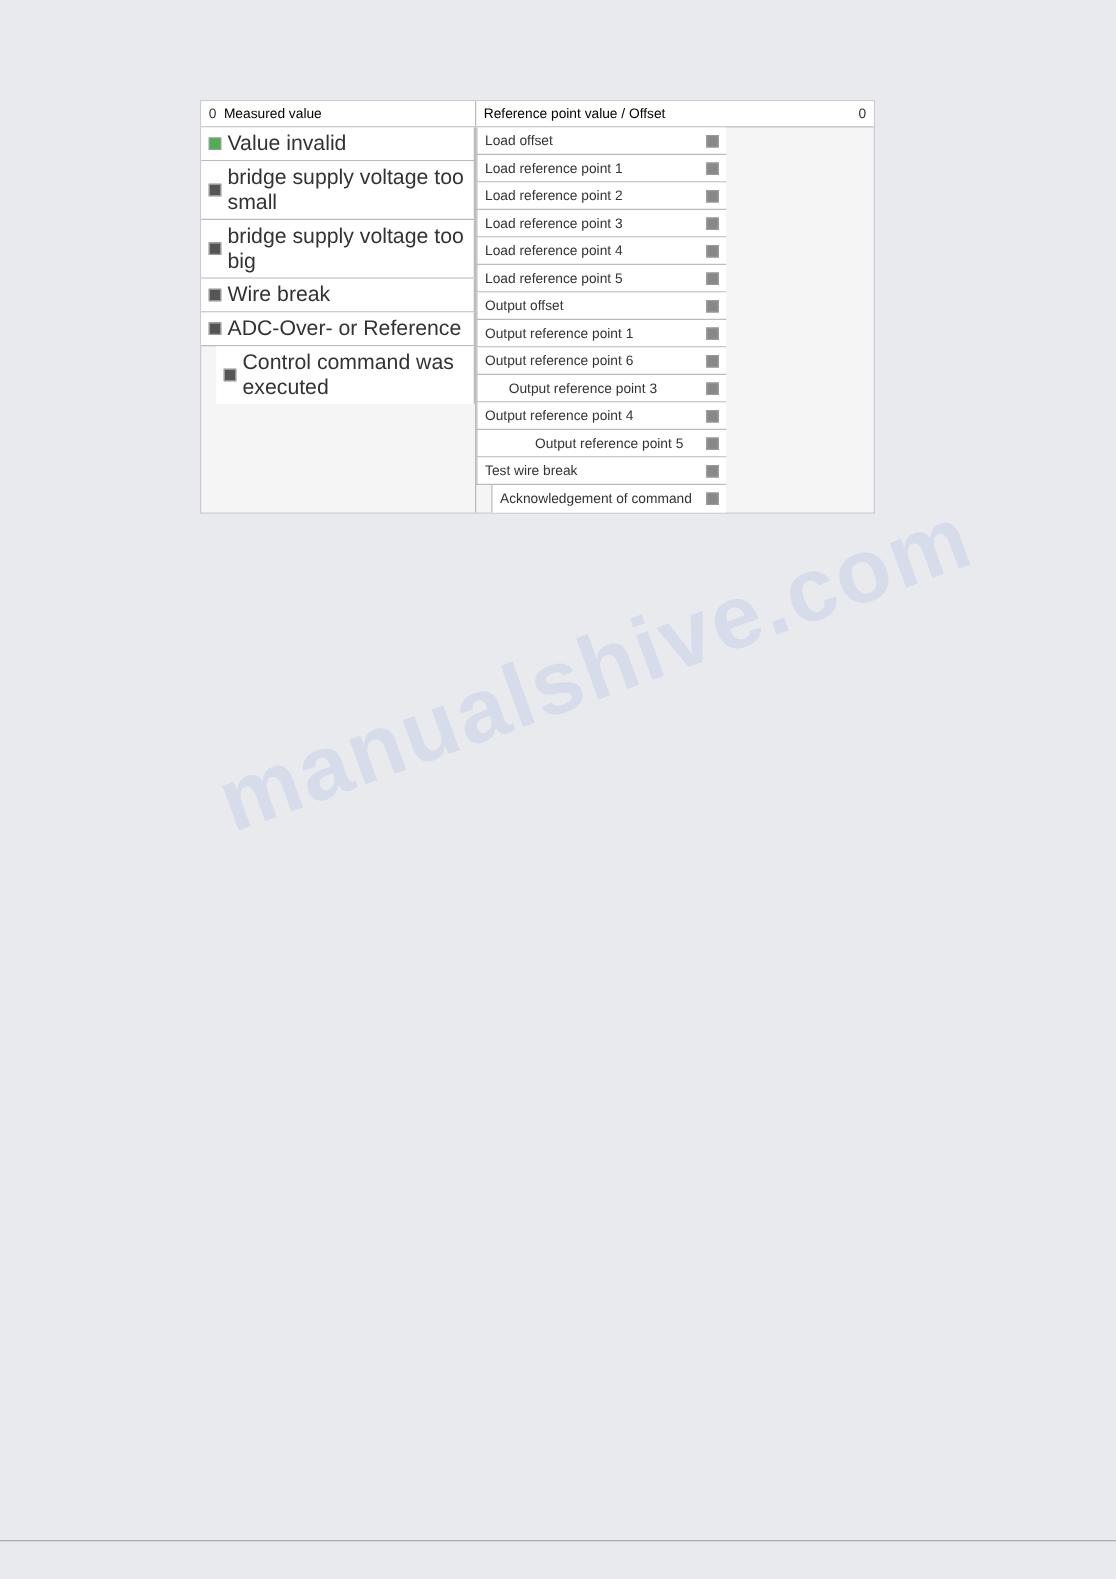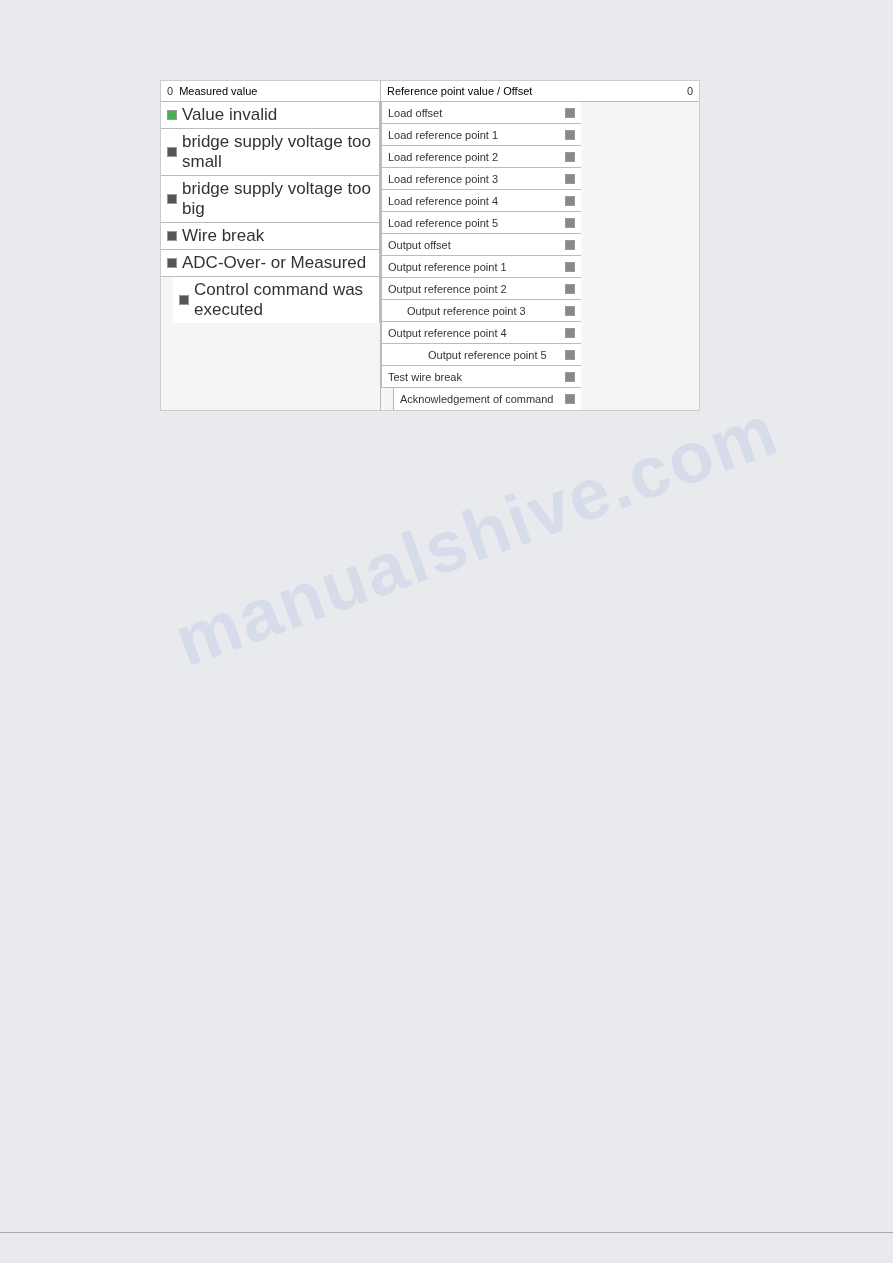--- a/index.html
+++ b/index.html
@@ -200,21 +200,21 @@
           </div>
           <div class="data-row">
             <div class="left-cell">
               <div class="color-indicator dark"></div>
               <span>Wire break</span>
             </div>
           </div>
           <div class="data-row">
             <div class="left-cell">
               <div class="color-indicator dark"></div>
-              <span>ADC-Over- or Measured</span>
+              <span>ADC-Over- or Reference</span>
             </div>
           </div>
           <div class="data-row">
             <div class="left-cell">
               <div class="color-indicator dark"></div>
               <span>Control command was executed</span>
             </div>
           </div>
         </div>
 
@@ -262,21 +262,21 @@
             </div>
           </div>
           <div class="data-row" style="border-left: 1px solid rgb(187, 187, 187);">
             <div class="right-cell">
               <span>Output reference point 1</span>
               <div class="right-indicator"></div>
             </div>
           </div>
           <div class="data-row" style="border-left: 1px solid rgb(187, 187, 187);">
             <div class="right-cell">
-              <span>Output reference point 2</span>
+              <span>Output reference point 6</span>
               <div class="right-indicator"></div>
             </div>
           </div>
           <div class="data-row" style="border-left: 1px solid rgb(187, 187, 187); padding-left: 19px;">
             <div class="right-cell">
               <span>Output reference point 3</span>
               <div class="right-indicator"></div>
             </div>
           </div>
           <div class="data-row" style="border-left: 1px solid rgb(187, 187, 187);">

